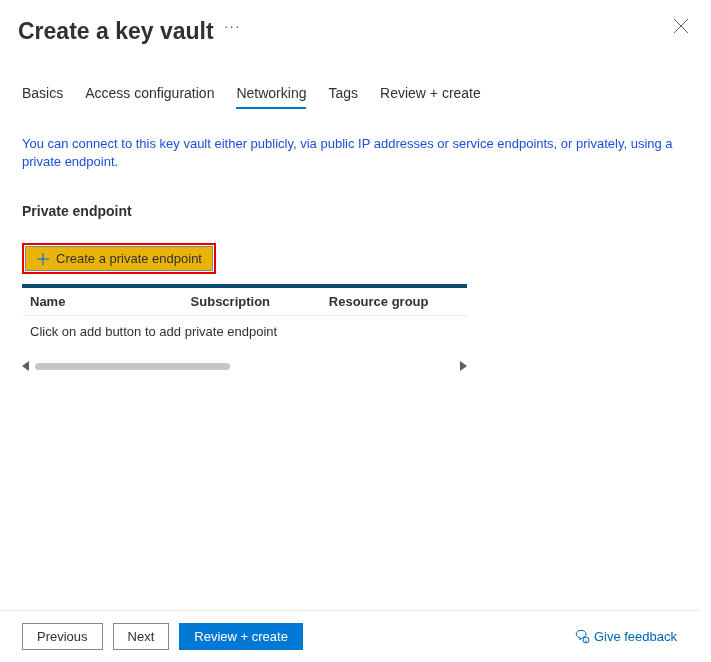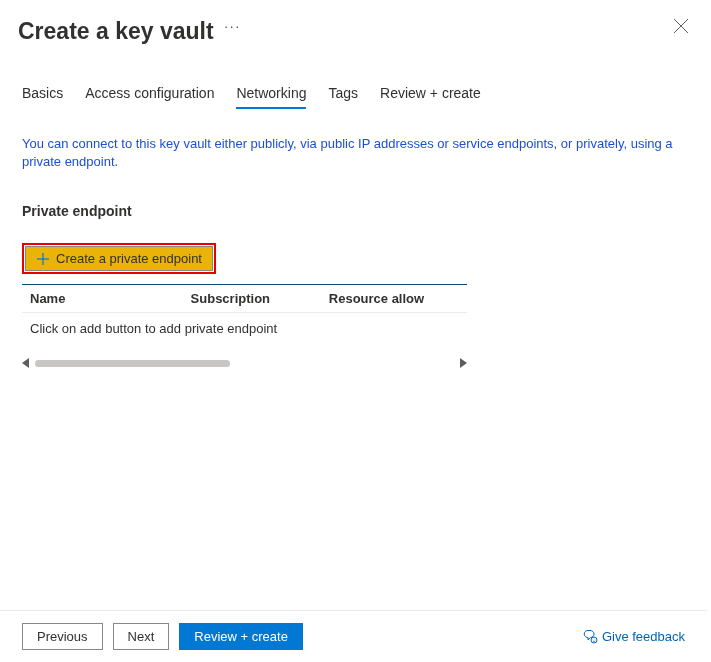--- a/index.html
+++ b/index.html
@@ -105,21 +105,21 @@
       width: 14px;
       height: 14px;
       color: #0078d4;
     }
     .table {
       margin-top: 10px;
       width: 445px;
     }
     .thead {
       display: flex;
-      border-top: 1px solid #0c4a6e;
+      border-top: 4px solid #0c4a6e;
       border-bottom: 1px solid #edebe9;
       padding: 6px 0;
     }
     .th {
       font-size: 13px;
       font-weight: 600;
       color: #323130;
     }
     .th.name { width: 145px; padding-left: 8px; }
     .th.sub { width: 145px; margin-left: 30px; }
@@ -154,21 +154,21 @@
     .scroll-track {
       width: 195px;
       height: 7px;
       background: #c8c6c4;
       border-radius: 4px;
     }
     .footer {
       position: absolute;
       bottom: 0;
       left: 0;
-      right: 4px;
+      right: 12px;
       border-top: 1px solid #edebe9;
       padding: 12px 22px;
       display: flex;
       align-items: center;
       gap: 10px;
     }
     .btn {
       font-size: 13px;
       padding: 5px 14px;
       border: 1px solid #8a8886;
@@ -230,21 +230,21 @@
         <line x1="1" y1="7" x2="13" y2="7" stroke="currentColor" stroke-width="1.2"></line>
       </svg>
       <span>Create a private endpoint</span>
     </button>
   </div>
 
   <div class="table">
     <div class="thead">
       <div class="th name">Name</div>
       <div class="th sub">Subscription</div>
-      <div class="th rg">Resource allow</div>
+      <div class="th rg">Resource group</div>
     </div>
     <div class="tbody-row">Click on add button to add private endpoint</div>
   </div>
 
   <div class="scrollbar">
     <div class="scroll-arrow left"></div>
     <div class="scroll-track"></div>
     <div class="scroll-arrow right"></div>
   </div>
 </div>

